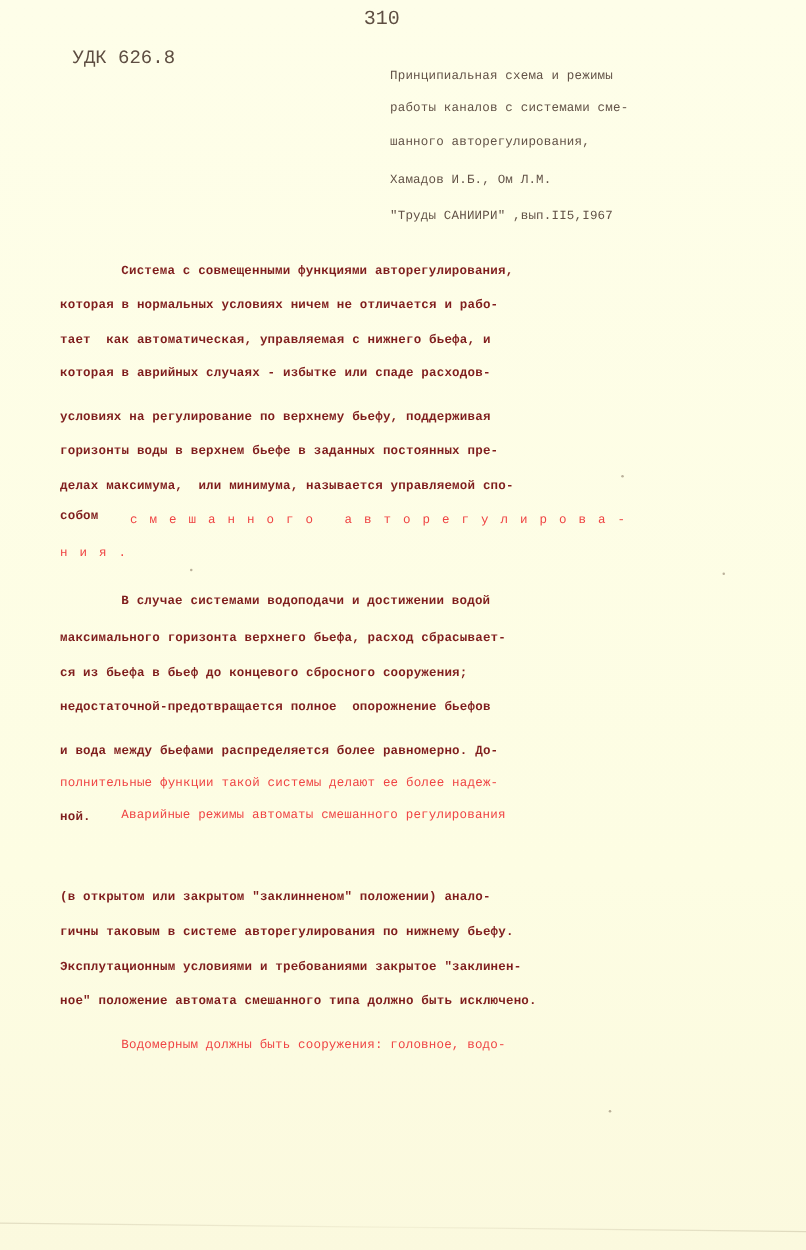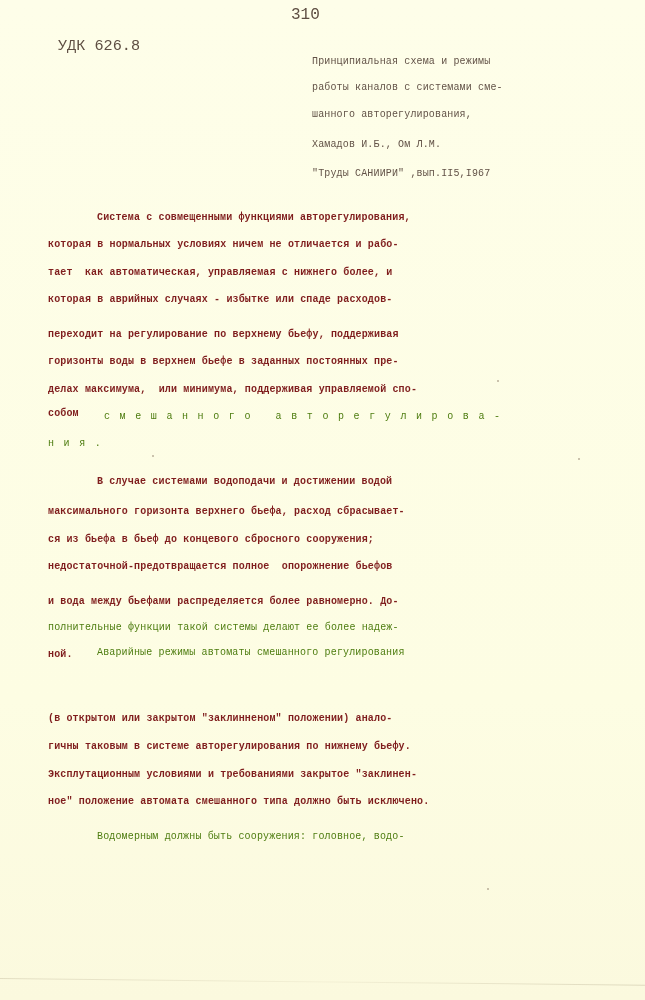--- a/index.html
+++ b/index.html
@@ -31,21 +31,21 @@
       transform-origin: left;
     }
     .line {
       position: absolute;
       white-space: pre;
       font-size: 10px;
       line-height: 18px;
       letter-spacing: 0.15px;
     }
     .dark { color: #7f1d1d; font-weight: bold; }
-    .normal { color: #4d7c0f; text-align: center; }
+    .normal { color: #ef4444; text-align: center; }
     .page-number {
       position: absolute;
       left: 291px;
       top: 6px;
       font-size: 16px;
       color: #5e4e42;
     }
     .udk {
       position: absolute;
       left: 58px;
@@ -80,25 +80,25 @@
   <div class="line" style="top:106px">шанного авторегулирования,</div>
   <div class="line" style="top:136px">Хамадов И.Б., Ом Л.М.</div>
   <div class="line" style="top:165px">"Труды САНИИРИ" ,вып.II5,I967</div>
 </div>
 
 <div class="body-block">
 
   <div>
     <div class="line dark indent" style="top:209px">Система с совмещенными функциями авторегулирования,</div>
     <div class="line dark" style="top:236px">которая в нормальных условиях ничем не отличается и рабо-</div>
-    <div class="line dark" style="top:264px">тает  как автоматическая, управляемая с нижнего более, и</div>
+    <div class="line dark" style="top:264px">тает  как автоматическая, управляемая с нижнего бьефа, и</div>
     <div class="line dark" style="top:291px">которая в аврийных случаях - избытке или спаде расходов-</div>
-    <div class="line dark" style="top:326px">переходит на регулирование по верхнему бьефу, поддерживая</div>
+    <div class="line dark" style="top:326px">условиях на регулирование по верхнему бьефу, поддерживая</div>
     <div class="line dark" style="top:353px">горизонты воды в верхнем бьефе в заданных постоянных пре-</div>
-    <div class="line dark" style="top:381px">делах максимума,  или минимума, поддерживая управляемой спо-</div>
+    <div class="line dark" style="top:381px">делах максимума,  или минимума, называется управляемой спо-</div>
     <div class="line dark" style="top:405px">собом</div>
     <div class="line normal spaced" style="top:408px; left:104px">смешанного авторегулирова-</div>
     <div class="line normal spaced" style="top:435px">ния.</div>
   </div>
 
   <div>
     <div class="line dark indent" style="top:473px">В случае системами водоподачи и достижении водой</div>
     <div class="line dark" style="top:503px">максимального горизонта верхнего бьефа, расход сбрасывает-</div>
     <div class="line dark" style="top:531px">ся из бьефа в бьеф до концевого сбросного сооружения;</div>
     <div class="line dark" style="top:558px">недостаточной-предотвращается полное  опорожнение бьефов</div>

